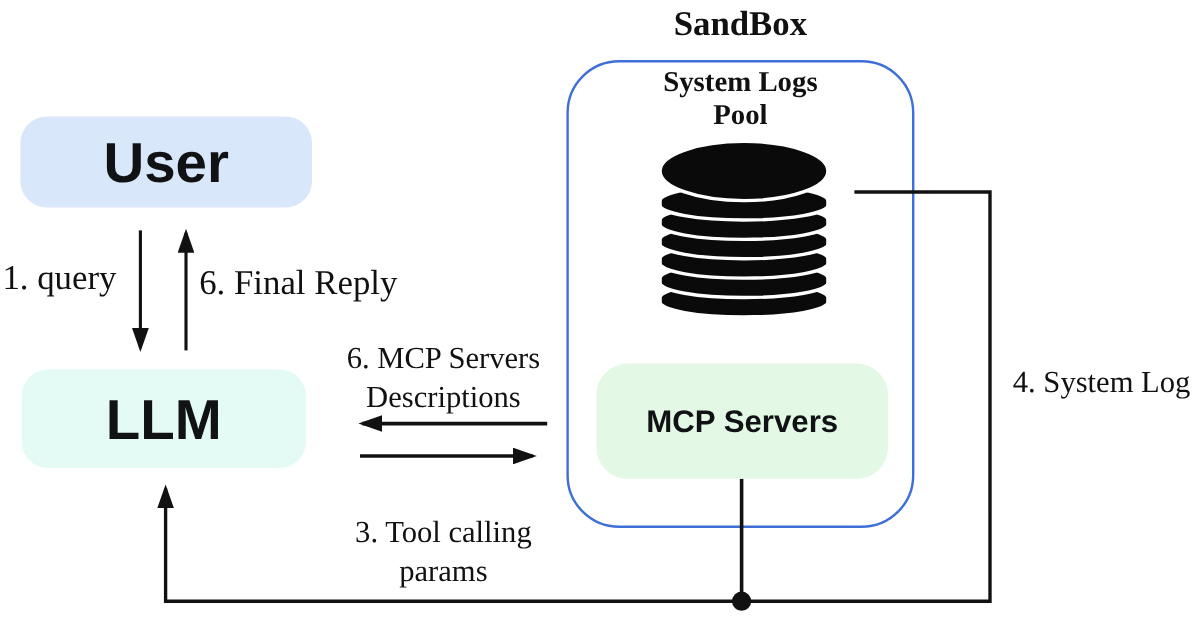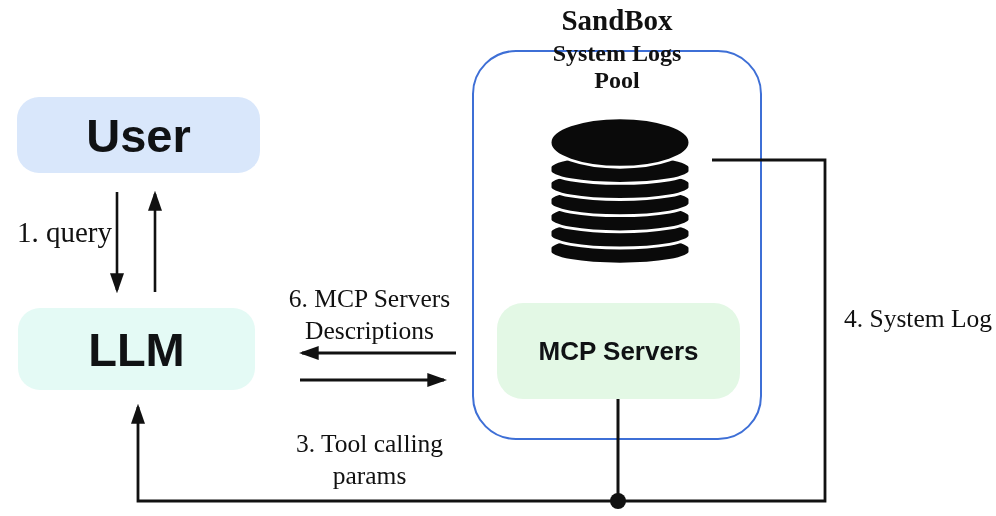--- a/index.html
+++ b/index.html
@@ -24,26 +24,26 @@
   
   .node{
     display:flex;align-items:center;justify-content:center;
     font-family:"Liberation Sans","DejaVu Sans",sans-serif;
     font-weight:700;color:#101214;
   }
   .user-node{left:17px;top:97px;width:243px;height:76px;border-radius:22px;background:var(--user-fill);font-size:47px;z-index:3;}
   .llm-node{left:18px;top:308px;width:237px;height:82px;border-radius:22px;background:var(--llm-fill);font-size:47px;z-index:3;}
   .sandbox{left:472px;top:50px;width:290px;height:390px;border:2.4px solid var(--sandbox-border);border-radius:44px;background:transparent;z-index:1;}
   .sandbox-title{left:472px;top:4px;width:290px;text-align:center;font-weight:700;font-size:29px;z-index:3;}
-  .pool-label{left:472px;top:40px;width:290px;text-align:center;font-weight:700;font-size:24px;line-height:1.12;z-index:3;}
+  .pool-label{left:472px;top:56px;width:290px;text-align:center;font-weight:700;font-size:24px;line-height:1.12;z-index:3;}
   .db-wrap{left:547px;top:114px;width:146px;height:152px;z-index:3;}
   .mcp-node{left:497px;top:303px;width:243px;height:96px;border-radius:26px;background:var(--mcp-fill);font-size:26px;z-index:3;}
   
   .edge-label{font-size:25.5px;line-height:1.25;white-space:nowrap;z-index:4;}
-  .lbl-query{left:2px;top:214px;width:110px;text-align:right;font-size:29px;}
+  .lbl-query{left:2px;top:214px;width:110px;font-size:29px;}
   .lbl-final-reply{left:166px;top:218px;font-size:29px;}
   .lbl-step2{left:278px;top:283px;width:183px;text-align:center;}
   .lbl-step3{left:278px;top:386px;width:183px;text-align:center;margin-top:42px;}
   .lbl-step4{left:840px;top:303px;width:156px;text-align:center;}
   .lbl-step5{left:418px;top:450px;width:196px;text-align:right;}
   
   .connectors{left:0;top:0;width:996px;height:516px;z-index:2;pointer-events:none;}
   .connectors path,.connectors line{stroke:var(--line);fill:none;}
   .connectors .head{fill:var(--line);stroke:none;}
   .connectors .dot{fill:var(--line);}
@@ -98,20 +98,21 @@
       <path d="M3,124 a70,13 0 0 1 140,0 l0,4 a70,13 0 0 1 -140,0 z"></path>
       <path d="M3,107 a70,13 0 0 1 140,0 l0,4 a70,13 0 0 1 -140,0 z"></path>
       <path d="M3,90  a70,13 0 0 1 140,0 l0,4 a70,13 0 0 1 -140,0 z"></path>
       <path d="M3,73  a70,13 0 0 1 140,0 l0,4 a70,13 0 0 1 -140,0 z"></path>
       <path d="M3,56  a70,13 0 0 1 140,0 l0,4 a70,13 0 0 1 -140,0 z"></path>
       <ellipse cx="73" cy="30" rx="70" ry="26"></ellipse>
     </svg>
   </div>
 
   <div class="abs edge-label lbl-query">1. query</div>
+  <div class="abs edge-label lbl-final-reply">6. Final Reply</div>
   <div class="abs edge-label lbl-step2">
     <div>6. MCP Servers</div>
     <div>Descriptions</div>
   </div>
   <div class="abs edge-label lbl-step3">
     <div>3. Tool calling</div>
     <div>params</div>
   </div>
   <div class="abs edge-label lbl-step4">4. System Log</div>
 

